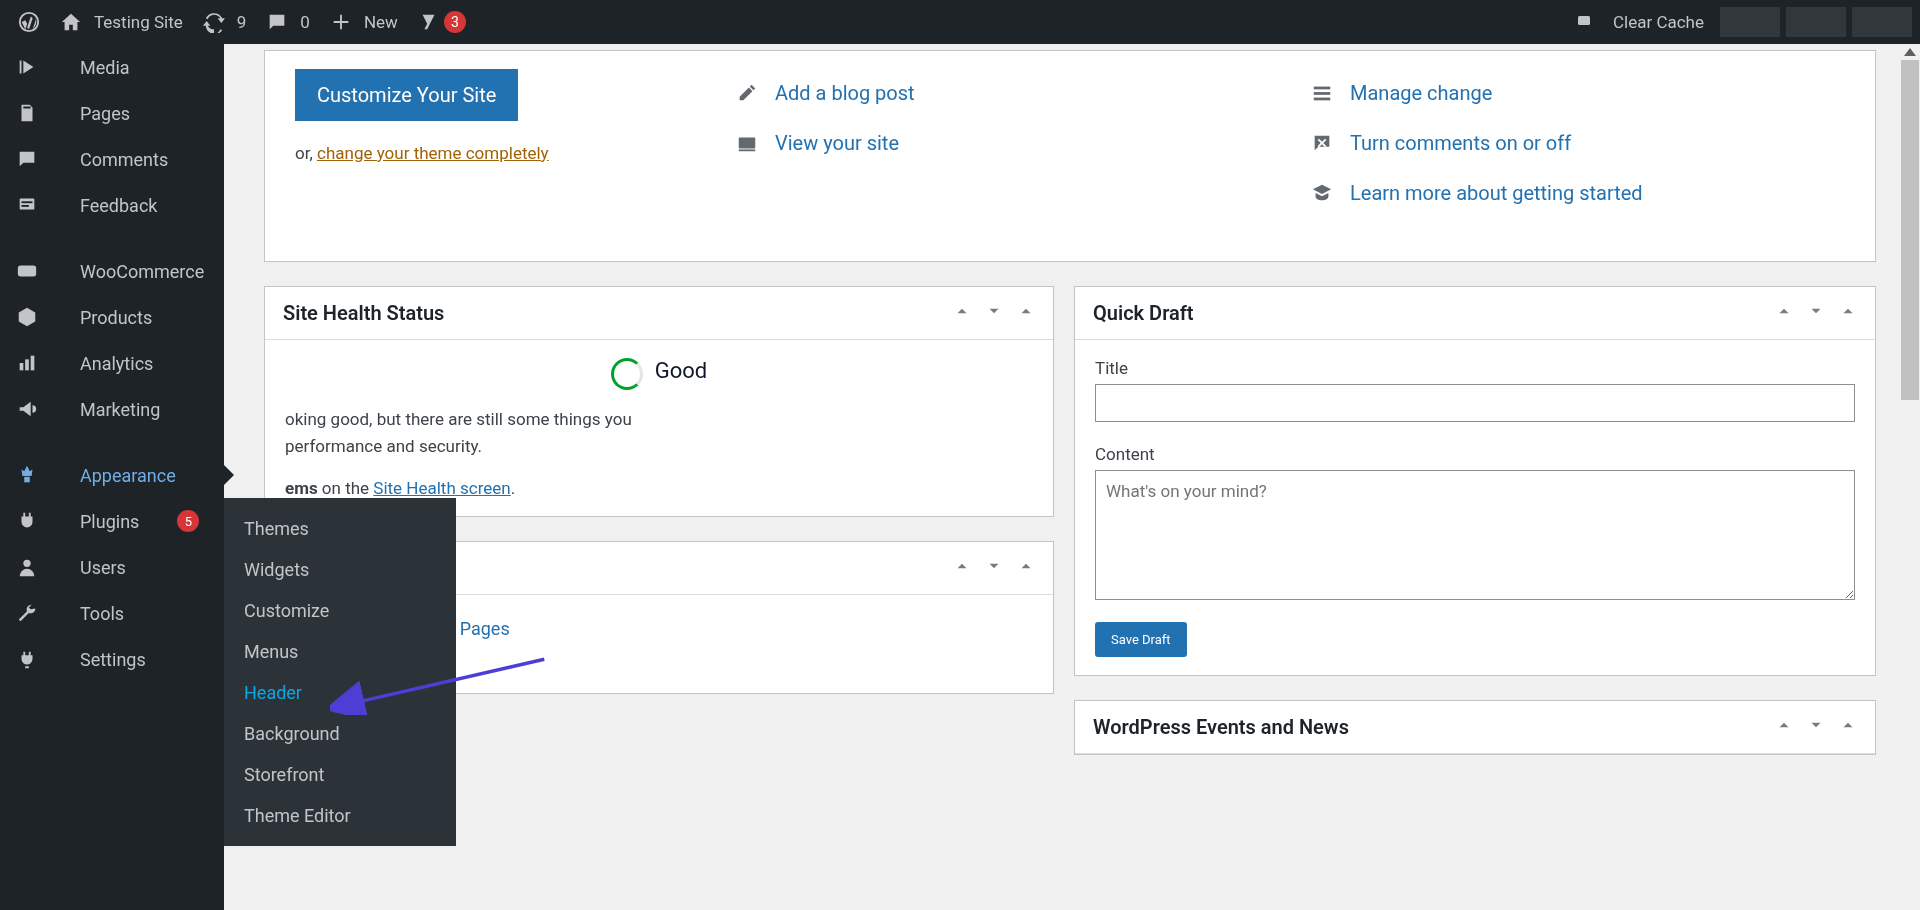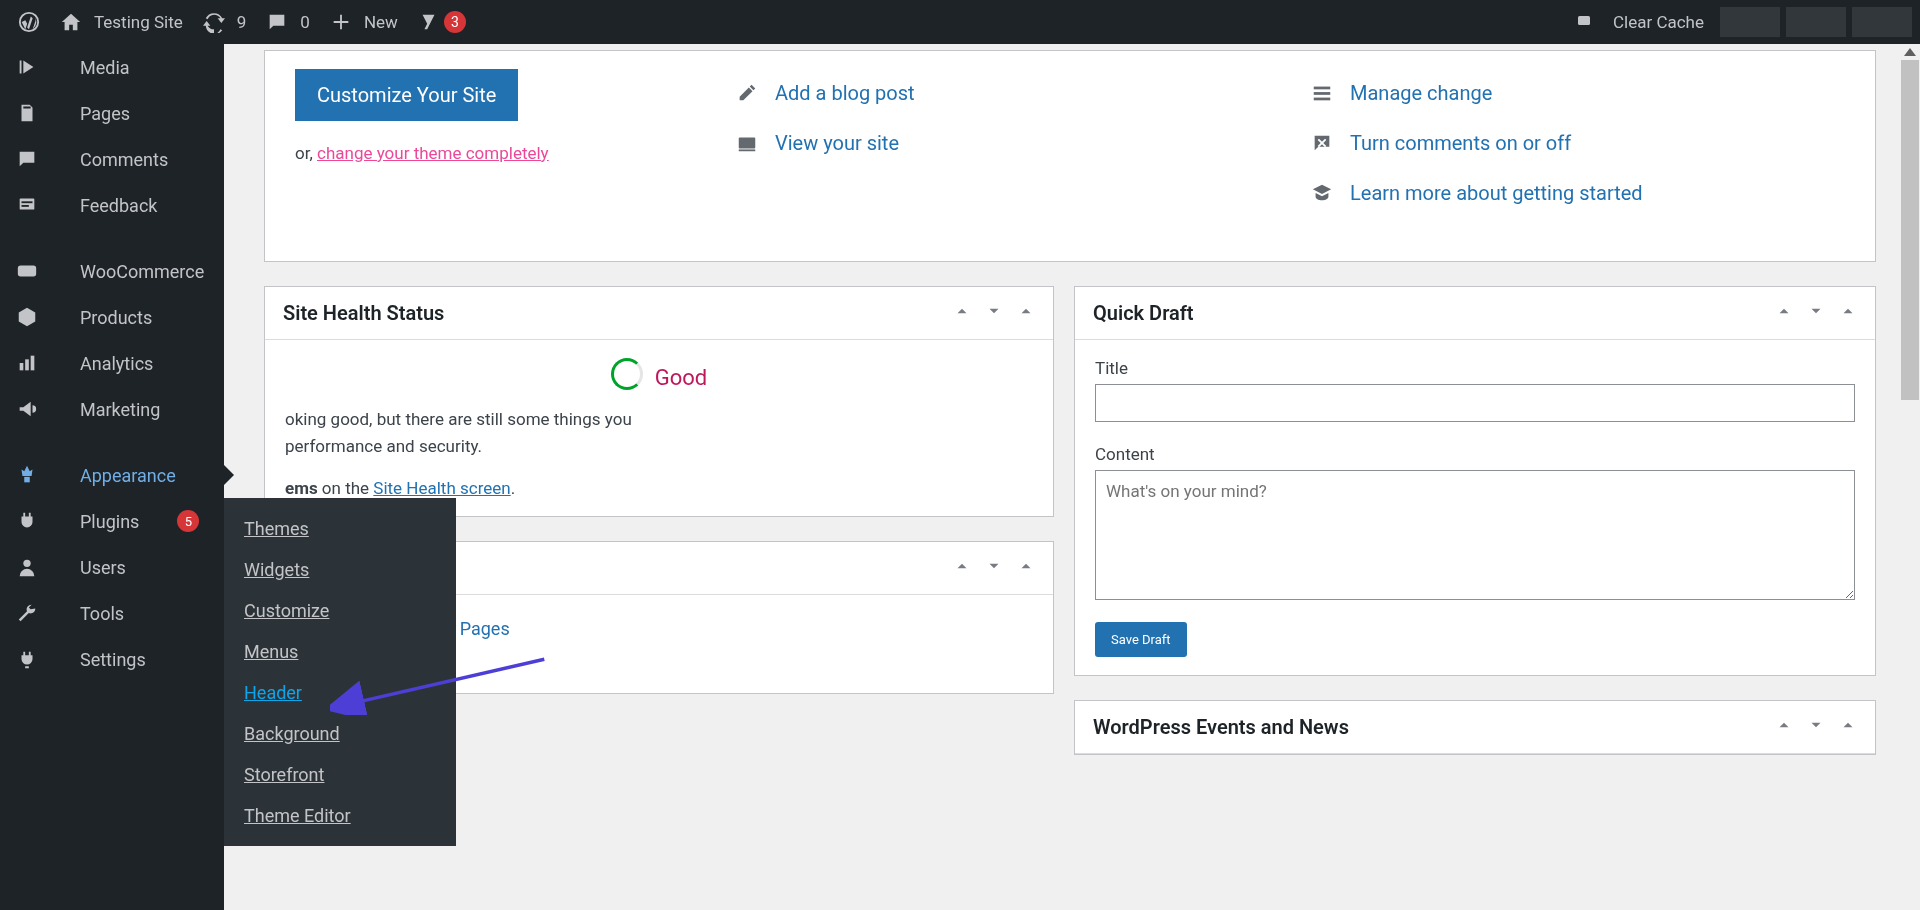--- a/index.html
+++ b/index.html
@@ -18,21 +18,21 @@
 .sidebar { position:fixed; top:44px; left:0; width:224px; bottom:0; background:#1d2327; color:#c3c4c7; font-size:18px; z-index:90; }
 .sidebar .menu-item { display:flex; align-items:flex-end; padding:12px 14px; cursor:pointer; position:relative;gap:30px; }
 .sidebar .menu-item.open { color:#72aee6; }
 .sidebar .menu-item .m-icon { width:26px; display:inline-flex; justify-content:center; font-size:20px; margin-right:10px; }
 .sidebar .menu-sep { height:20px; }
 .sidebar .badge { background:#d63638; color:#fff; border-radius:11px; min-width:22px; height:22px; display:inline-flex; align-items:center; justify-content:center; font-size:13px; margin-left:8px; padding:0 5px; }
 .sidebar .arrow-pointer { position:absolute; right:-10px; top:50%; transform:translateY(-50%); width:0; height:0; border-top:10px solid transparent; border-bottom:10px solid transparent; border-left:10px solid #1d2327; }
 
 
 .submenu { position:absolute; top:498px; left:224px; width:232px; background:#2c3338; color:#c3c4c7; padding:10px 0; font-size:18px; z-index:95; }
-.submenu .sub-item { padding:10px 20px; cursor:pointer;text-decoration:underline; }
+.submenu .sub-item { padding:10px 20px; cursor:pointer; }
 .submenu .sub-item.highlight { color:#0ea5e9; }
 
 
 .main { position:absolute; top:44px; left:224px; right:20px; padding:0 24px 40px 40px; }
 .row { display:flex; gap:20px; }
 .col-left { flex:0 0 790px; }
 .col-right { flex:1; }
 
 .box { background:#fff; border:1px solid #c3c4c7; margin-bottom:24px; }
 .box-header { display:flex; align-items:center; justify-content:space-between; padding:14px 18px; border-bottom:1px solid #dcdcde; }
@@ -40,26 +40,26 @@
 .box-controls { display:flex; gap:14px; color:#787c82; font-size:18px; }
 .box-controls span { cursor:pointer; }
 .box-body { padding:18px 20px; font-size:17px; color:#3c434a; }
 
 
 .welcome { background:#fff; border:1px solid #c3c4c7; padding:18px 30px 30px; margin-top:6px; margin-bottom:24px; }
 .welcome-grid { display:flex; gap:40px; }
 .welcome-col { flex:1; }
 .btn-primary { display:inline-block; background:#2271b1; color:#fff; padding:14px 22px; font-size:20px; border:none; cursor:pointer; }
 .welcome .alt { margin-top:22px; font-size:17px; color:#3c434a; }
-.welcome .alt a { color:#ec4899; text-decoration:underline; }
+.welcome .alt a { color:#a16207; text-decoration:underline; }
 .welcome-link { display:flex; align-items:center; gap:16px; margin:12px 0 26px; color:#2271b1; font-size:20px; cursor:pointer; }
 .welcome-link .w-icon { color:#646970; font-size:22px; width:24px; display:inline-flex; justify-content:center; }
 
 
-.health-status { display:flex; align-items:flex-end; justify-content:center; gap:12px; font-size:22px; color:#be185d; margin-bottom:16px; }
+.health-status { display:flex; align-items:flex-start; justify-content:center; gap:12px; font-size:22px; color:#0f172a; margin-bottom:16px; }
 .health-ring { width:32px; height:32px; border:3px solid #00a32a; border-right-color:#e5e5e5; border-radius:50%; }
 .health-text { line-height:1.6; margin-bottom:18px; }
 .health-link a { color:#2271b1; text-decoration:underline; }
 
 
 .qd-label { display:block; font-size:17px; color:#3c434a; margin-bottom:6px; }
 .qd-input { width:100%; border:1px solid #8c8f94; padding:8px 10px; font-size:17px; margin-bottom:22px; background:#fff; }
 .qd-textarea { width:100%; border:1px solid #8c8f94; padding:10px; font-size:17px; min-height:130px; color:#787c82; margin-bottom:18px; font-family:inherit; }
 .btn-save { background:#2271b1; color:#fff; border:none; padding:10px 16px; font-size:13px; cursor:pointer; border-radius:3px; }
 

